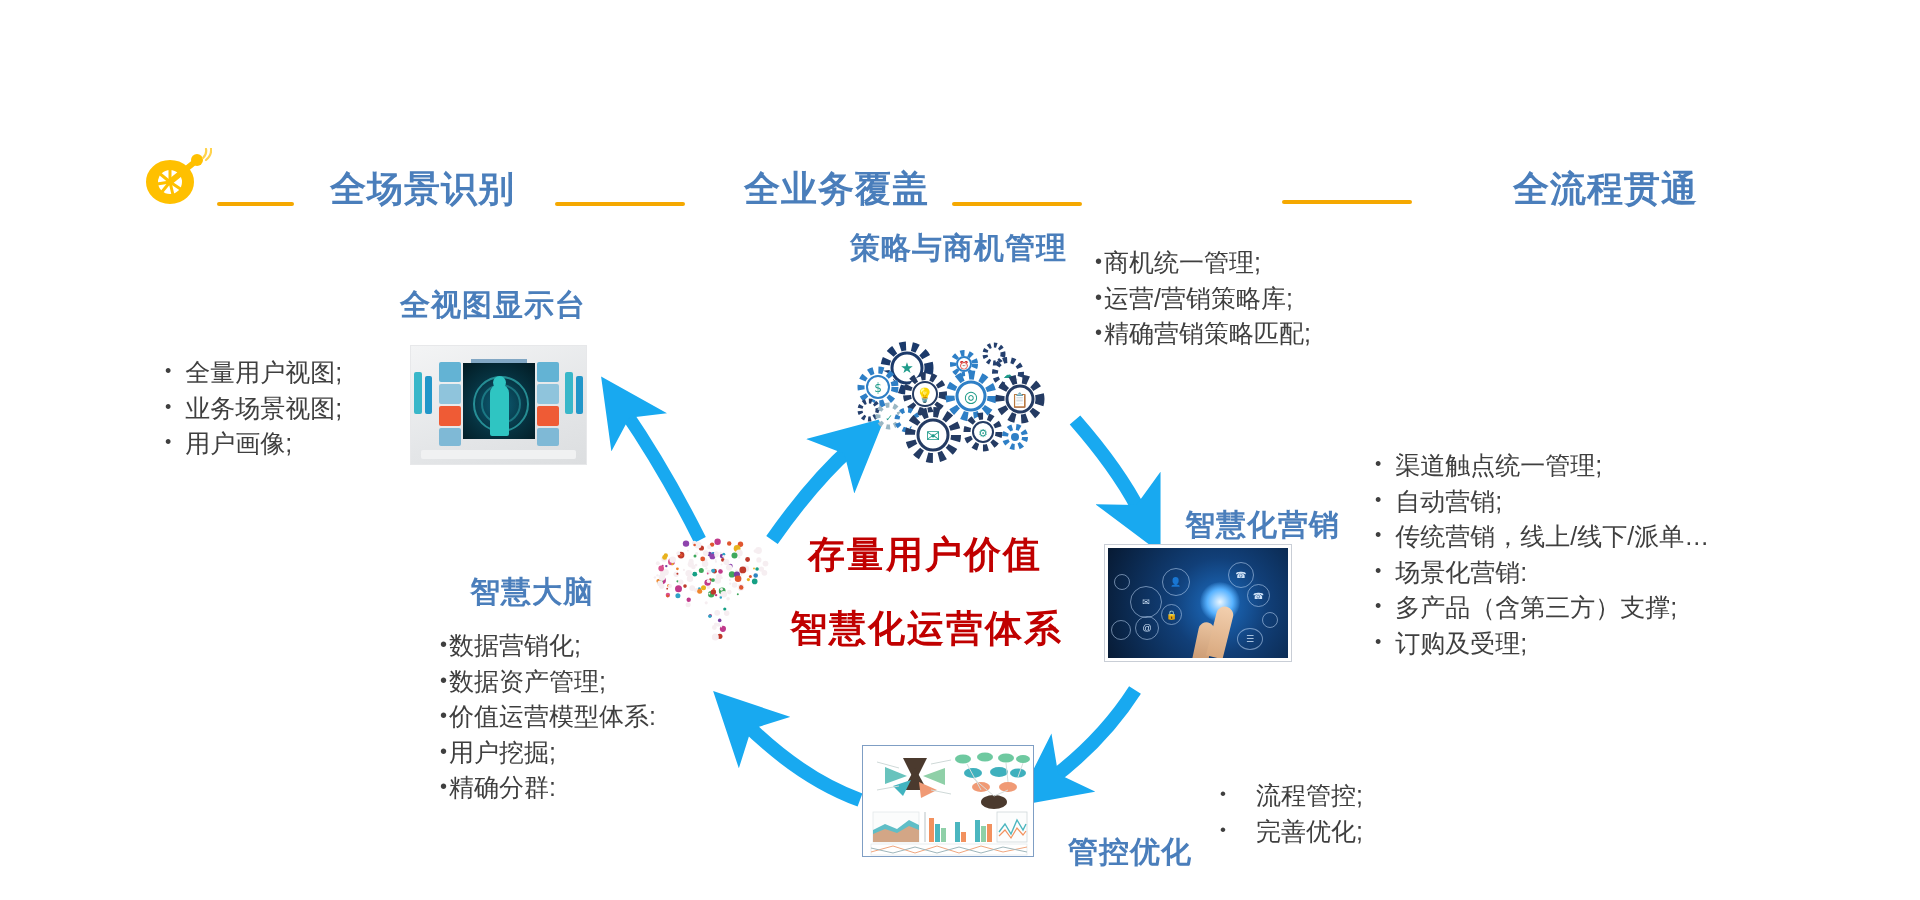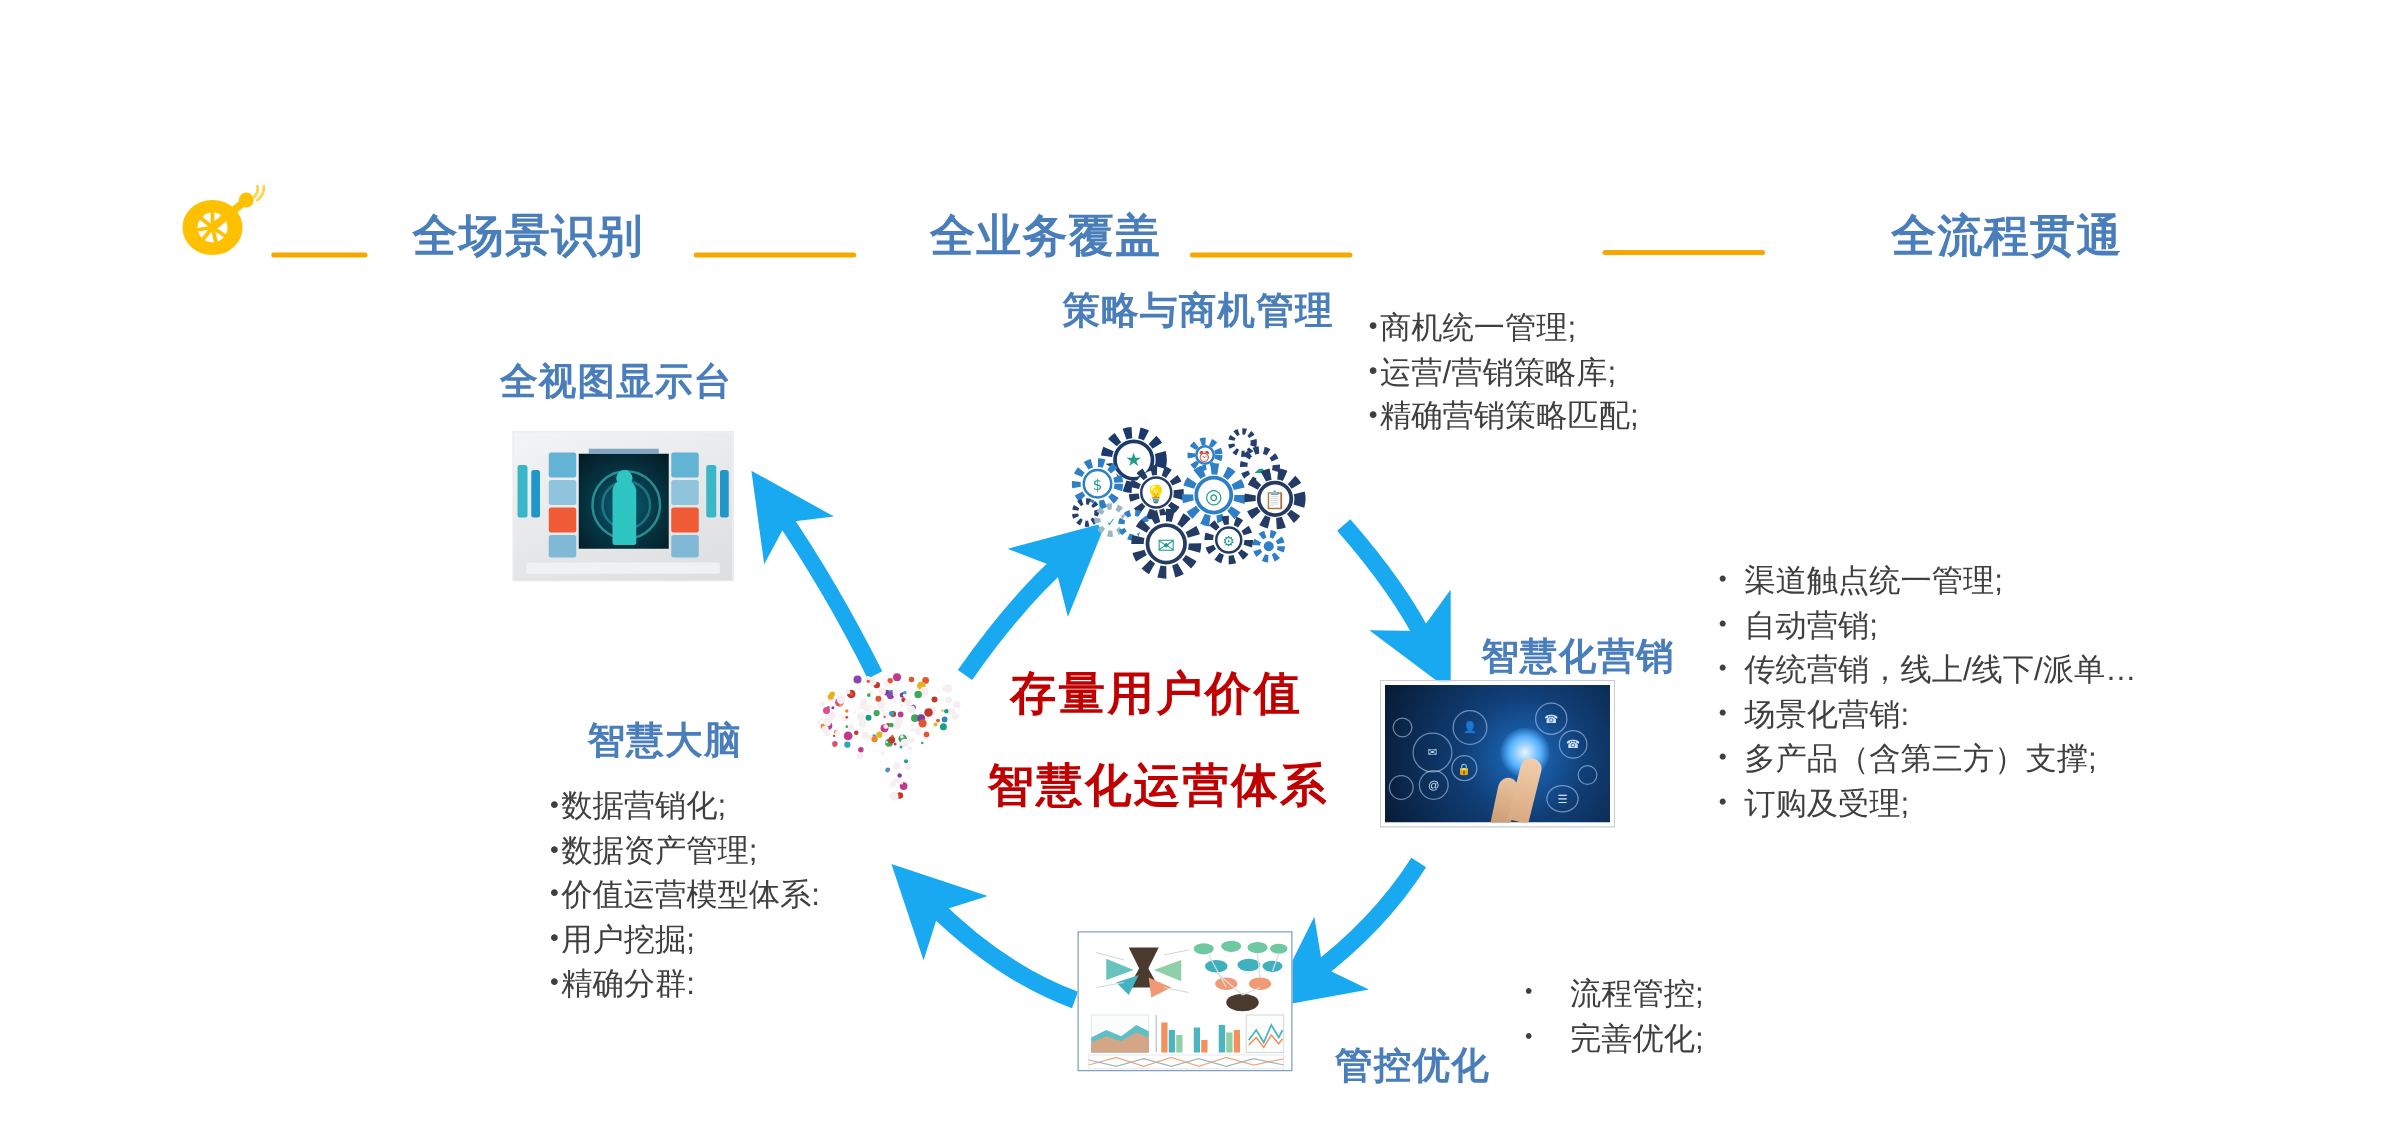--- a/index.html
+++ b/index.html
@@ -146,20 +146,25 @@
       <path d="M1135 690 C 1112 726 1082 756 1050 780" stroke="#18a9f0" stroke-width="14" fill="none" marker-end="url(#ah)"></path>
     </g>
 
     <g>
       <path d="M860 800 C 816 784 778 756 744 722" stroke="#18a9f0" stroke-width="14" fill="none" marker-end="url(#ah)"></path>
     </g>
   </svg>
 
   <div class="sec-title" style="left:400px;top:285px;">全视图显示台</div>
 
+  <div class="bullets wide" style="left:165px;top:355px;">
+    <span class="li">全量用户视图;</span>
+    <span class="li">业务场景视图;</span>
+    <span class="li">用户画像;</span>
+  </div>
 
   <div class="pic pic-viewdesk">
     <div class="pv-band" style="left:3px;top:26px;width:8px;height:42px;background:#39b7c9;"></div>
     <div class="pv-band" style="left:14px;top:30px;width:7px;height:38px;background:#2196c9;"></div>
     <div class="pv-band" style="left:154px;top:26px;width:8px;height:42px;background:#39b7c9;"></div>
     <div class="pv-band" style="left:165px;top:30px;width:7px;height:38px;background:#2196c9;"></div>
     <div class="pv-band" style="left:28px;top:16px;width:22px;height:20px;background:#63b3d4;"></div>
     <div class="pv-band" style="left:28px;top:38px;width:22px;height:20px;background:#8fc4dc;"></div>
     <div class="pv-band" style="left:28px;top:60px;width:22px;height:20px;background:#ef5b35;"></div>
     <div class="pv-band" style="left:28px;top:82px;width:22px;height:18px;background:#7fb9d6;"></div>

